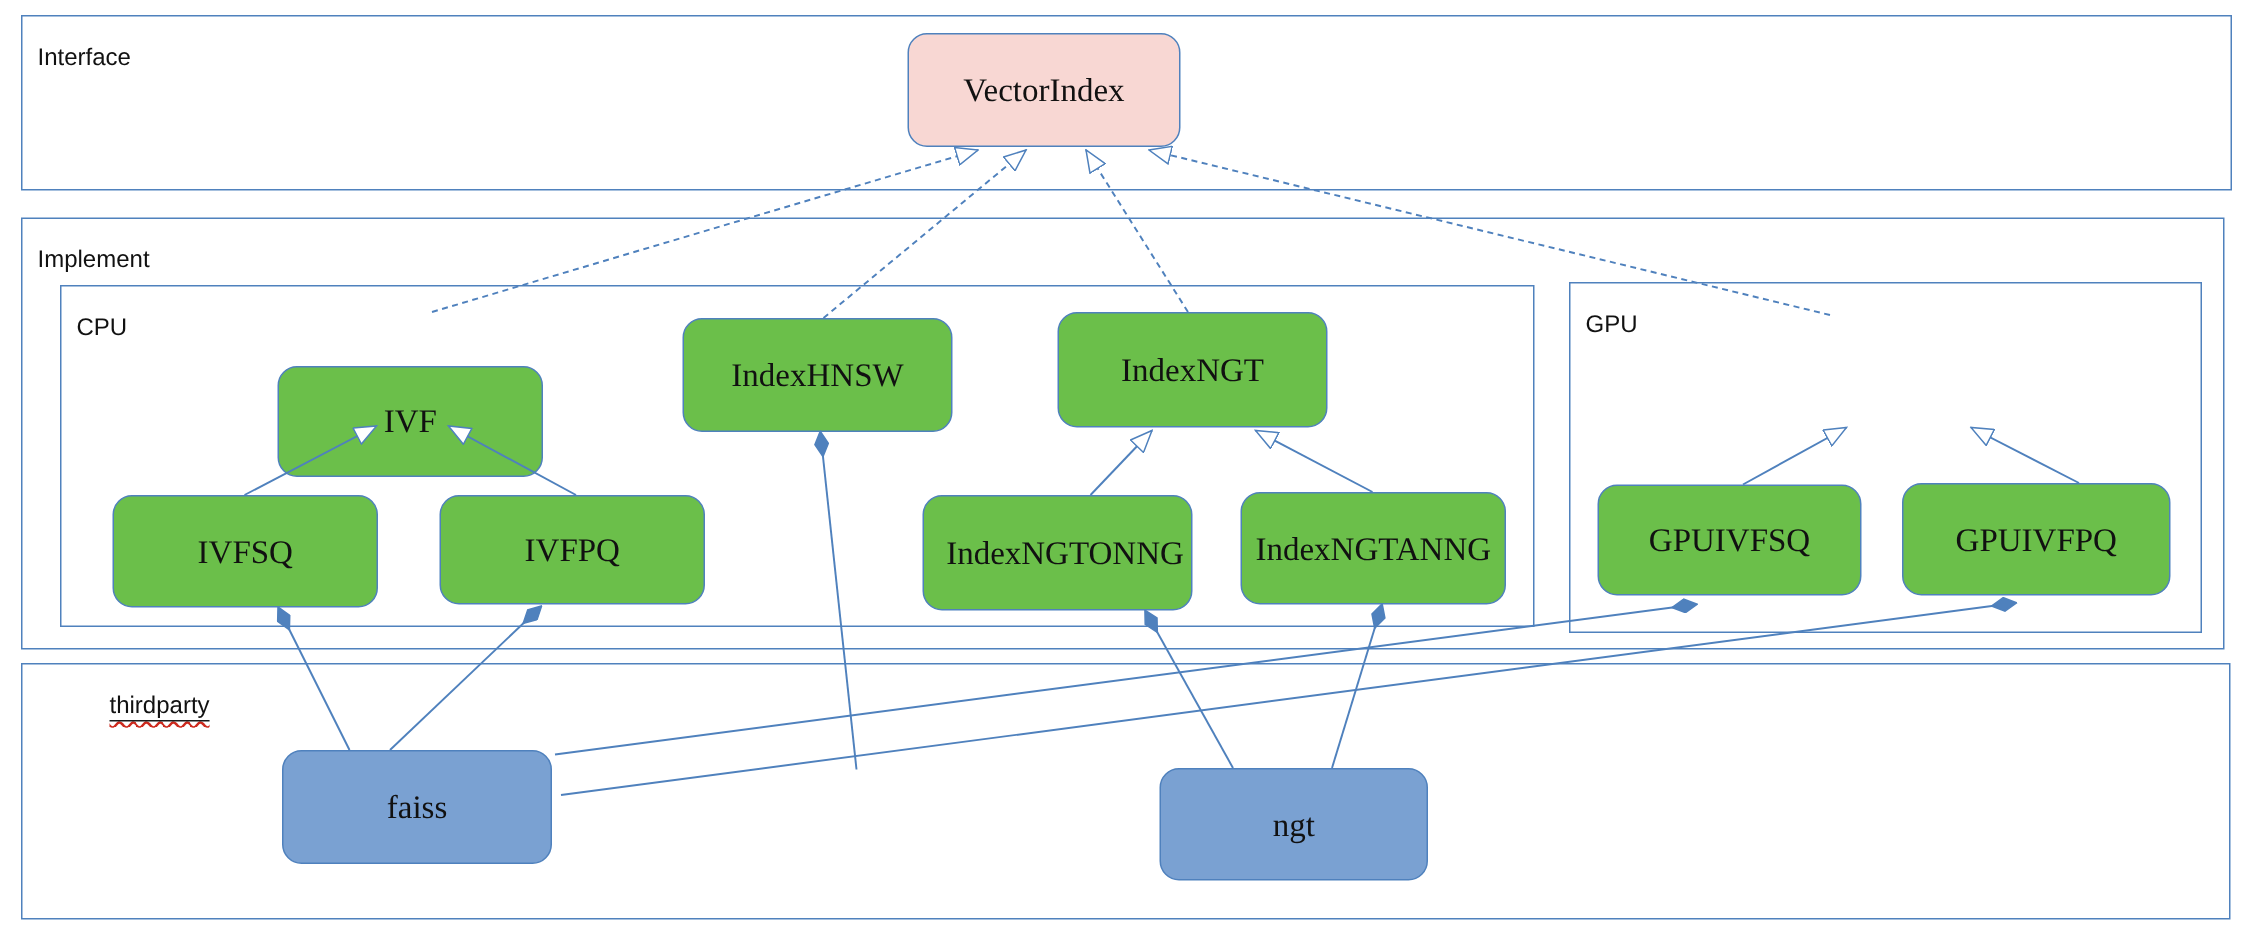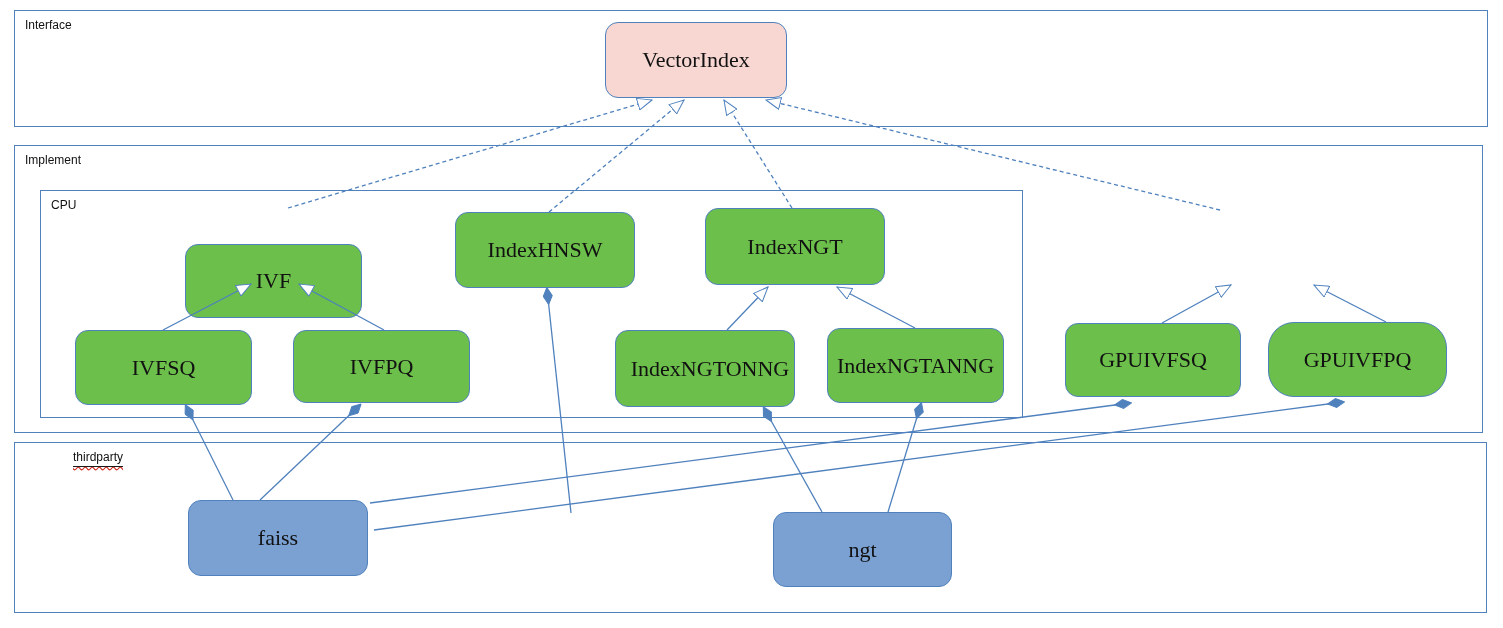--- a/index.html
+++ b/index.html
@@ -3,22 +3,22 @@
 <meta charset="utf-8">
 <style>
   * { margin:0; padding:0; box-sizing:border-box; }
   body { background:#ffffff; font-family:"Liberation Sans", sans-serif; }
   .canvas { position:relative; width:1503px; height:628px; background:#ffffff; overflow:hidden; }
 
   .container-frame {
     position:absolute; border:1.5px solid #4f81bd; background:transparent; z-index:1;
   }
   .container-label {
-    position:absolute; top:7px; left:10px;
-    font-family:"Liberation Sans", sans-serif; font-size:12px; color:#111111;
+    position:absolute; top:19px; left:10px;
+    font-family:"Liberation Sans", sans-serif; font-size:16px; color:#111111;
   }
   .tp-label { text-decoration:underline wavy #cc2a1e; text-underline-offset:5px; }
   .tp-inner { text-decoration:underline solid #1a1a1a;margin-left:48px; }
 
   .node {
     position:absolute; z-index:2;
     border:1.5px solid #4f81bd; border-radius:13px;
     display:flex; align-items:center; justify-content:center;
     font-family:"Liberation Serif", "DejaVu Serif", serif;
     font-size:22px; color:#111111;
@@ -31,21 +31,21 @@
   #n-vectorindex  { left:605px;  top:22px;  width:182px; height:76px; }
   #n-ivf          { left:185px;  top:208px; width:177px; height:74px;margin-top:36px; }
   #n-indexhnsw    { left:455px;  top:212px; width:180px; height:76px; }
   #n-indexngt     { left:705px;  top:208px; width:180px; height:77px; }
   #n-ivfsq        { left:75px;   top:330px; width:177px; height:75px; }
   #n-ivfpq        { left:293px;  top:330px; width:177px; height:73px; }
   #n-indexngtonng { left:615px;  top:330px; width:180px; height:77px;padding-left:10px; }
   #n-indexngtanng { left:827px;  top:328px; width:177px; height:75px; }
   #n-gpuivf       { left:1172px; top:209px; width:178px; height:74px; }
   #n-gpuivfsq     { left:1065px; top:323px; width:176px; height:74px; }
-  #n-gpuivfpq     { left:1268px; top:322px; width:179px; height:75px;border-radius:26px; }
+  #n-gpuivfpq     { left:1268px; top:322px; width:179px; height:75px; }
   #n-faiss        { left:188px;  top:500px; width:180px; height:76px; }
   #n-hnswlib      { left:483px;  top:513px; width:173px; height:75px; }
   #n-ngt          { left:773px;  top:512px; width:179px; height:75px; }
 
   
   #c-interface  { left:14px;   top:10px;  width:1474px; height:117px; }
   #c-implement  { left:14px;   top:145px; width:1469px; height:288px; }
   #c-cpu        { left:40px;   top:190px; width:983px;  height:228px; }
   #c-gpu        { left:1046px; top:188px; width:422px;  height:234px; }
   #c-thirdparty { left:14px;   top:442px; width:1473px; height:171px; }
@@ -62,20 +62,23 @@
   </div>
 
   <div class="container-frame" id="c-implement">
     <span class="container-label">Implement</span>
   </div>
 
   <div class="container-frame" id="c-cpu">
     <span class="container-label">CPU</span>
   </div>
 
+  <div class="container-frame" id="c-gpu">
+    <span class="container-label">GPU</span>
+  </div>
 
   <div class="container-frame" id="c-thirdparty">
     <span class="container-label tp-label"><span class="tp-inner">thirdparty</span></span>
   </div>
 
   <div class="node node-pink" id="n-vectorindex">
     <span>VectorIndex</span>
   </div>
 
   <div class="node node-green" id="n-ivf">

